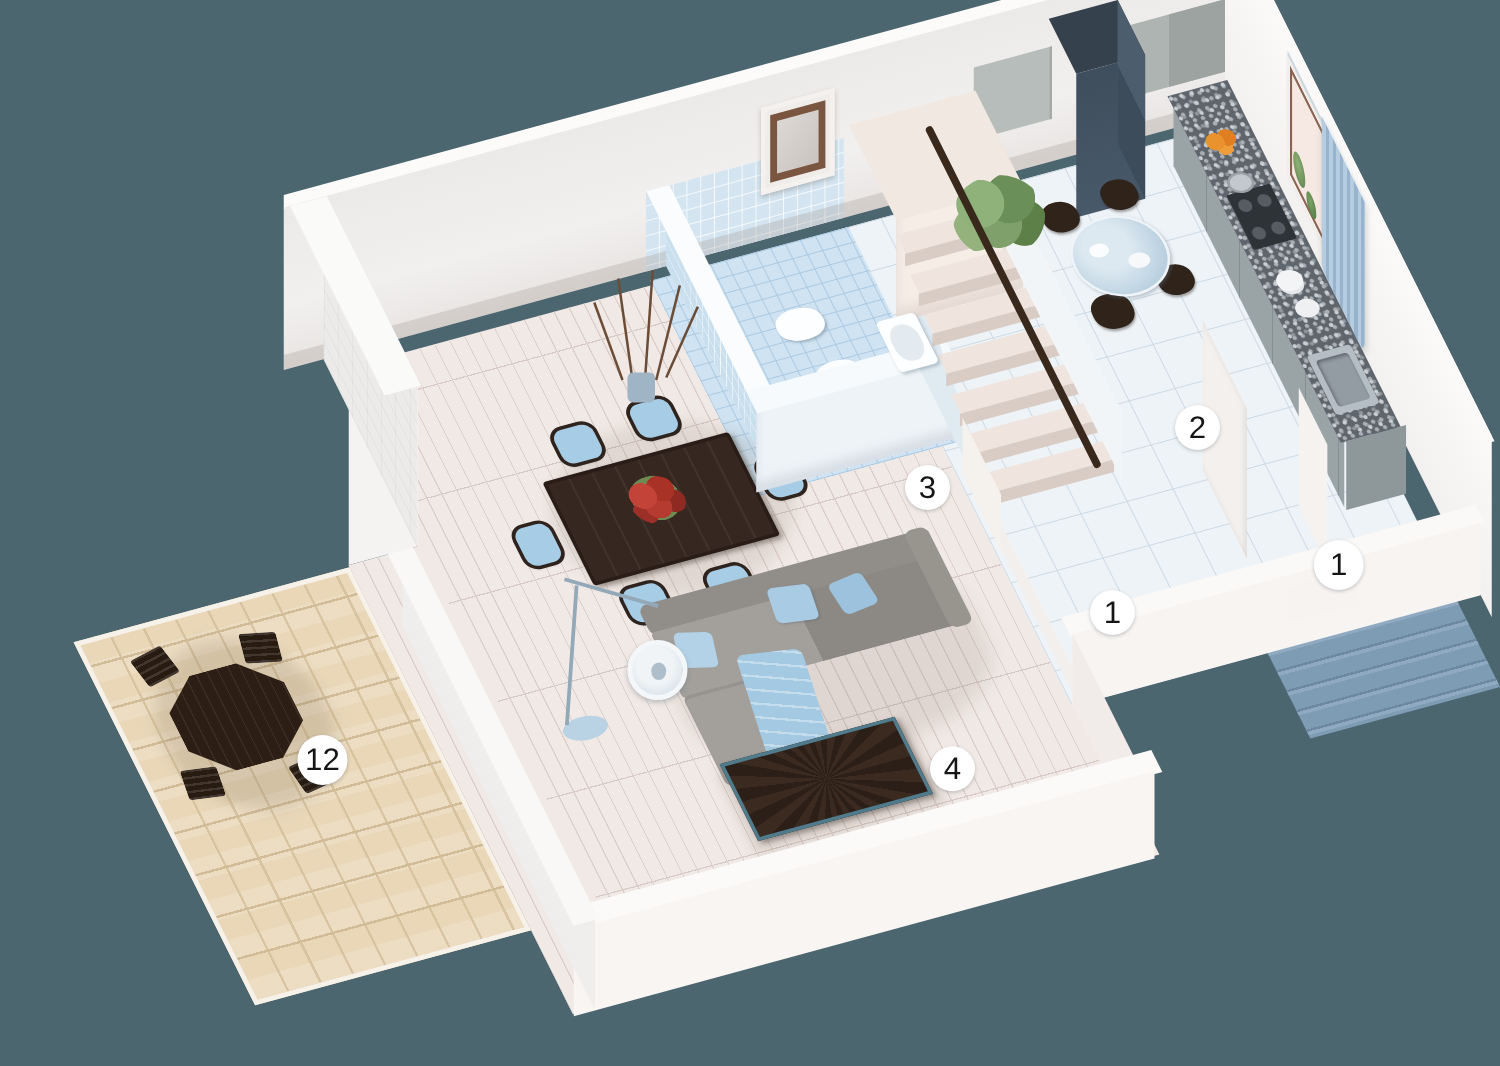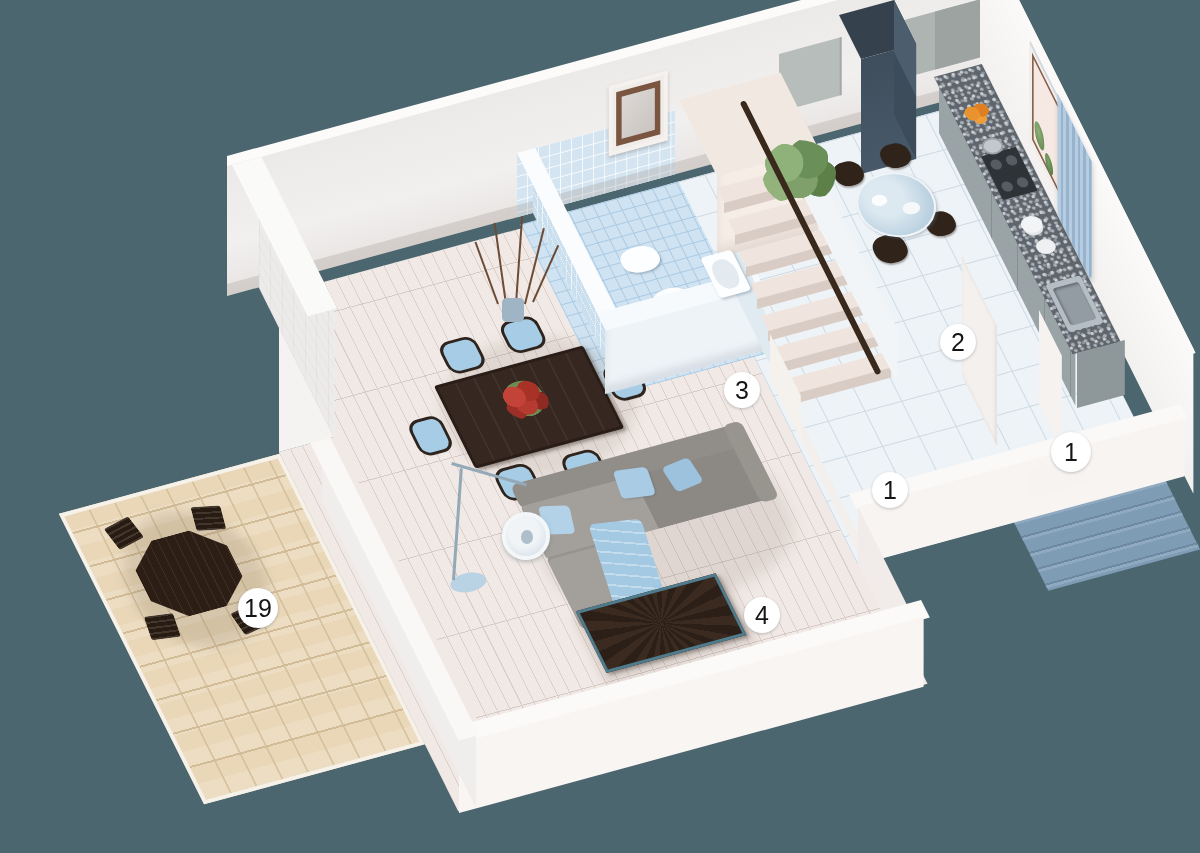--- a/index.html
+++ b/index.html
@@ -185,15 +185,15 @@
   <div style="left:502px;top:512px;width:48px;height:48px;border-radius:50%;background:radial-gradient(circle at 45% 40%,#f0f4f7 0 45%,#cdd9e2 100%);border:4px solid #f4f7f9;box-shadow:0 2px 4px rgba(100,115,125,.4);">
     <div style="left:15px;top:14px;width:12px;height:14px;border-radius:50%;background:#aebfcb;"></div>
   </div>
   <div style="left:745px;top:100px;width:305px;height:6px;border-radius:3px;background:#39281c;transform:rotate(63.4deg);transform-origin:0 0;"></div>
 
   <div class="marker" style="left:872px;top:472px;">1</div>
   <div class="marker" style="left:940px;top:324px;">2</div>
   <div class="marker" style="left:724px;top:372px;">3</div>
   <div class="marker" style="left:744px;top:597px;">4</div>
   <div class="marker" style="left:1051px;top:432px;width:40px;height:40px;">1</div>
-  <div class="marker" style="left:238px;top:588px;width:40px;height:40px;">19</div>
+  <div class="marker" style="left:238px;top:588px;width:40px;height:40px;">12</div>
 
 </div>
 
 </body></html>

